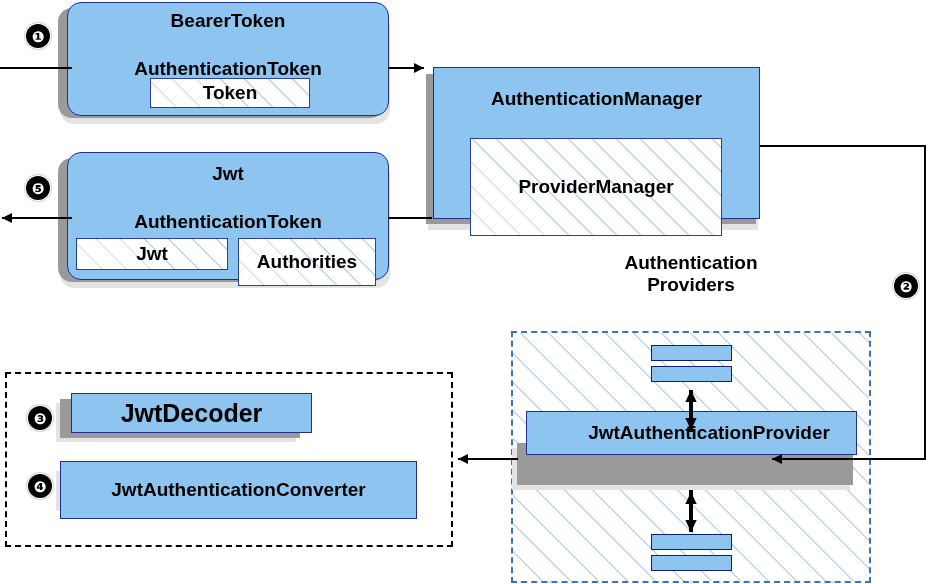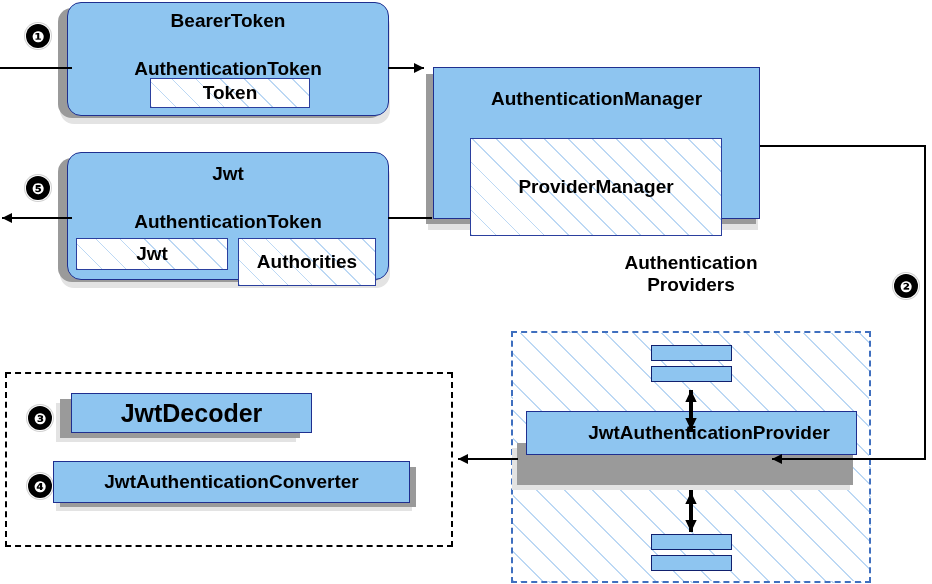--- a/index.html
+++ b/index.html
@@ -173,17 +173,17 @@
   <div class="dashbox-black" style="left:5px;top:372px;width:448px;height:175px;"></div>
 
   <div class="sh-light" style="left:56px;top:403px;width:240px;height:39px;"></div>
   <div class="sh-dark" style="left:60px;top:399px;width:240px;height:39px;"></div>
   <div class="node" style="left:71px;top:393px;width:241px;height:40px;font-size:25px;">
     <span>JwtDecoder</span>
   </div>
 
   <div class="sh-light" style="left:56px;top:471px;width:356px;height:40px;"></div>
   <div class="sh-dark" style="left:60px;top:467px;width:356px;height:40px;"></div>
-  <div class="node" style="left:53px;top:461px;width:357px;height:42px;font-size:19px;">
+  <div class="node" style="left:60px;top:461px;width:357px;height:58px;font-size:19px;">
     <span>JwtAuthenticationConverter</span>
   </div>
 
 </div>
 
 </body></html>

